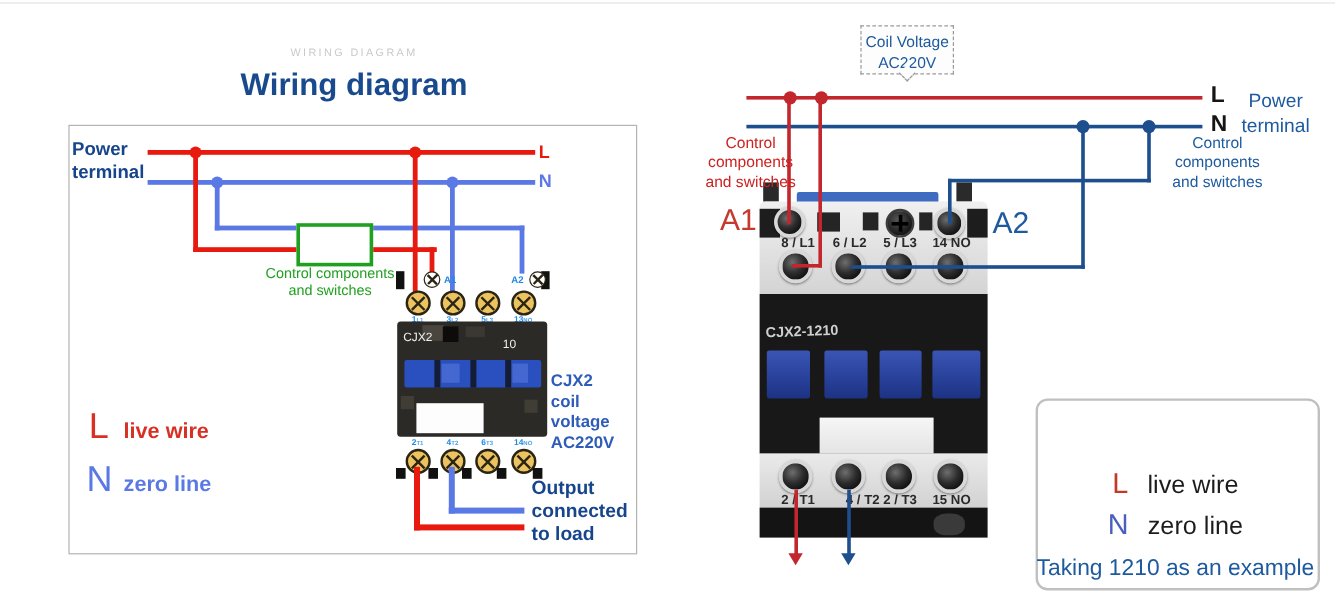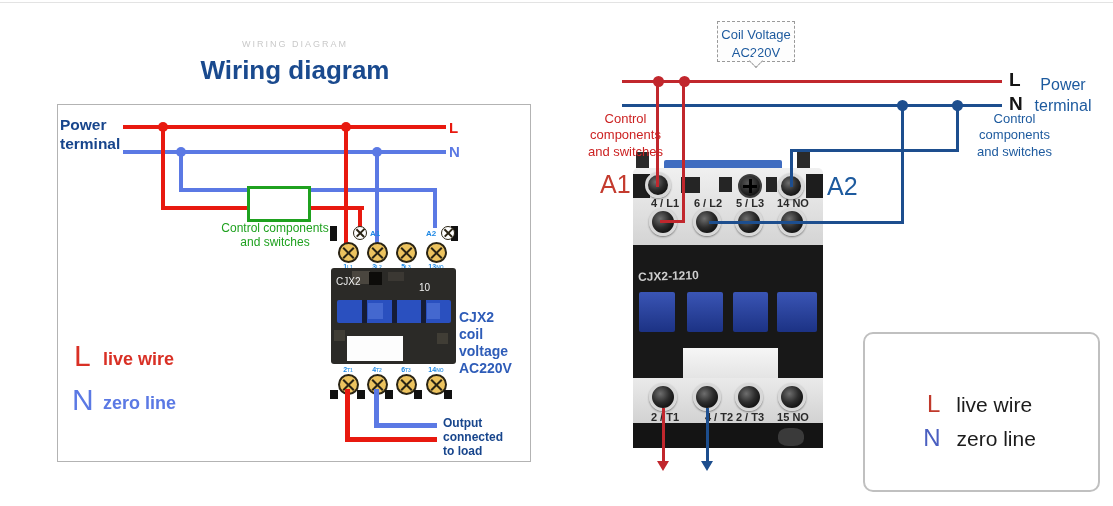--- a/index.html
+++ b/index.html
@@ -128,21 +128,21 @@
   <div class="abs" style="left:330px;top:390px;width:8px;height:9px;background:#111;"></div>
   <div class="abs" style="left:357px;top:390px;width:8px;height:9px;background:#111;"></div>
   <div class="abs" style="left:385px;top:390px;width:8px;height:9px;background:#111;"></div>
   <div class="abs" style="left:414px;top:390px;width:8px;height:9px;background:#111;"></div>
   <div class="abs" style="left:444px;top:390px;width:8px;height:9px;background:#111;"></div>
 
   <div class="w" style="left:374px;top:389px;width:5px;height:39px;background:#5b79e4;"></div>
   <div class="w" style="left:374px;top:423px;width:63px;height:5px;background:#5b79e4;"></div>
   <div class="w" style="left:345px;top:389px;width:5px;height:53px;background:#e8190f;"></div>
   <div class="w" style="left:345px;top:437px;width:92px;height:5px;background:#e8190f;"></div>
-  <div class="abs ml" style="left:443px;top:416px;width:92px;font-size:12px;font-weight:bold;color:#17458c;line-height:1.18;">Output
+  <div class="abs ml" style="left:443px;top:399px;width:92px;font-size:16px;font-weight:bold;color:#17458c;line-height:1.18;">Output
 connected
 to load</div>
 
   <div class="abs ml" style="left:459px;top:309px;width:76px;font-size:14px;font-weight:600;color:#2e5cb8;line-height:1.22;">CJX2
 coil voltage
 AC220V</div>
 
   <div class="abs" style="left:74px;top:339px;font-size:30px;font-weight:300;color:#d93025;">L</div>
   <div class="abs" style="left:103px;top:349px;font-size:18px;font-weight:bold;color:#d93025;">live wire</div>
   <div class="abs" style="left:72px;top:383px;font-size:30px;font-weight:300;color:#5b79e4;">N</div>
@@ -159,21 +159,21 @@
   <div class="abs" style="left:633px;top:168px;width:190px;height:77px;background:linear-gradient(#f0f0f0,#d4d4d4);border-radius:5px 5px 0 0;"></div>
   <div class="abs" style="left:633px;top:174px;width:17px;height:24px;background:#1d1d1d;"></div>
   <div class="abs" style="left:806px;top:174px;width:17px;height:24px;background:#1d1d1d;"></div>
   <div class="abs" style="left:681px;top:177px;width:19px;height:16px;background:#252525;"></div>
   <div class="abs" style="left:719px;top:177px;width:13px;height:15px;background:#252525;"></div>
   <div class="abs" style="left:766px;top:177px;width:11px;height:15px;background:#252525;"></div>
   <div class="ps" style="left:645px;top:172px;width:26px;height:26px;"></div>
   <div class="phil" style="left:738px;top:174px;width:24px;height:24px;"></div>
   <div class="ps" style="left:778px;top:173px;width:26px;height:26px;"></div>
 
-  <div class="rlab" style="left:640px;top:197px;">4 / L1</div>
+  <div class="rlab" style="left:640px;top:197px;">8 / L1</div>
   <div class="rlab" style="left:683px;top:197px;">6 / L2</div>
   <div class="rlab" style="left:725px;top:197px;">5 / L3</div>
   <div class="rlab" style="left:768px;top:197px;">14 NO</div>
 
   <div class="ps" style="left:649px;top:208px;width:28px;height:28px;"></div>
   <div class="ps" style="left:693px;top:208px;width:28px;height:28px;"></div>
   <div class="ps" style="left:735px;top:208px;width:28px;height:28px;"></div>
   <div class="ps" style="left:778px;top:208px;width:28px;height:28px;"></div>
 
   <div class="abs" style="left:633px;top:245px;width:190px;height:133px;background:#181818;"></div>
@@ -232,14 +232,15 @@
 
   <div class="abs" style="left:863px;top:332px;width:233px;height:156px;border:2px solid #c0c0c0;border-radius:10px;background:#fff;"></div>
   <div class="row" style="left:863px;top:390px;width:233px;gap:16px;">
     <span style="font-size:24px;color:#c0392b;">L</span>
     <span style="font-size:21px;color:#1c1c1c;">live wire</span>
   </div>
   <div class="row" style="left:863px;top:424px;width:233px;gap:16px;">
     <span style="font-size:24px;color:#4a5fc0;">N</span>
     <span style="font-size:21px;color:#1c1c1c;">zero line</span>
   </div>
+  <div class="abs" style="left:863px;top:463px;width:233px;text-align:center;font-size:19px;color:#1d5a9e;">Taking 1210 as an example</div>
 
 </div>
 
 </body></html>

